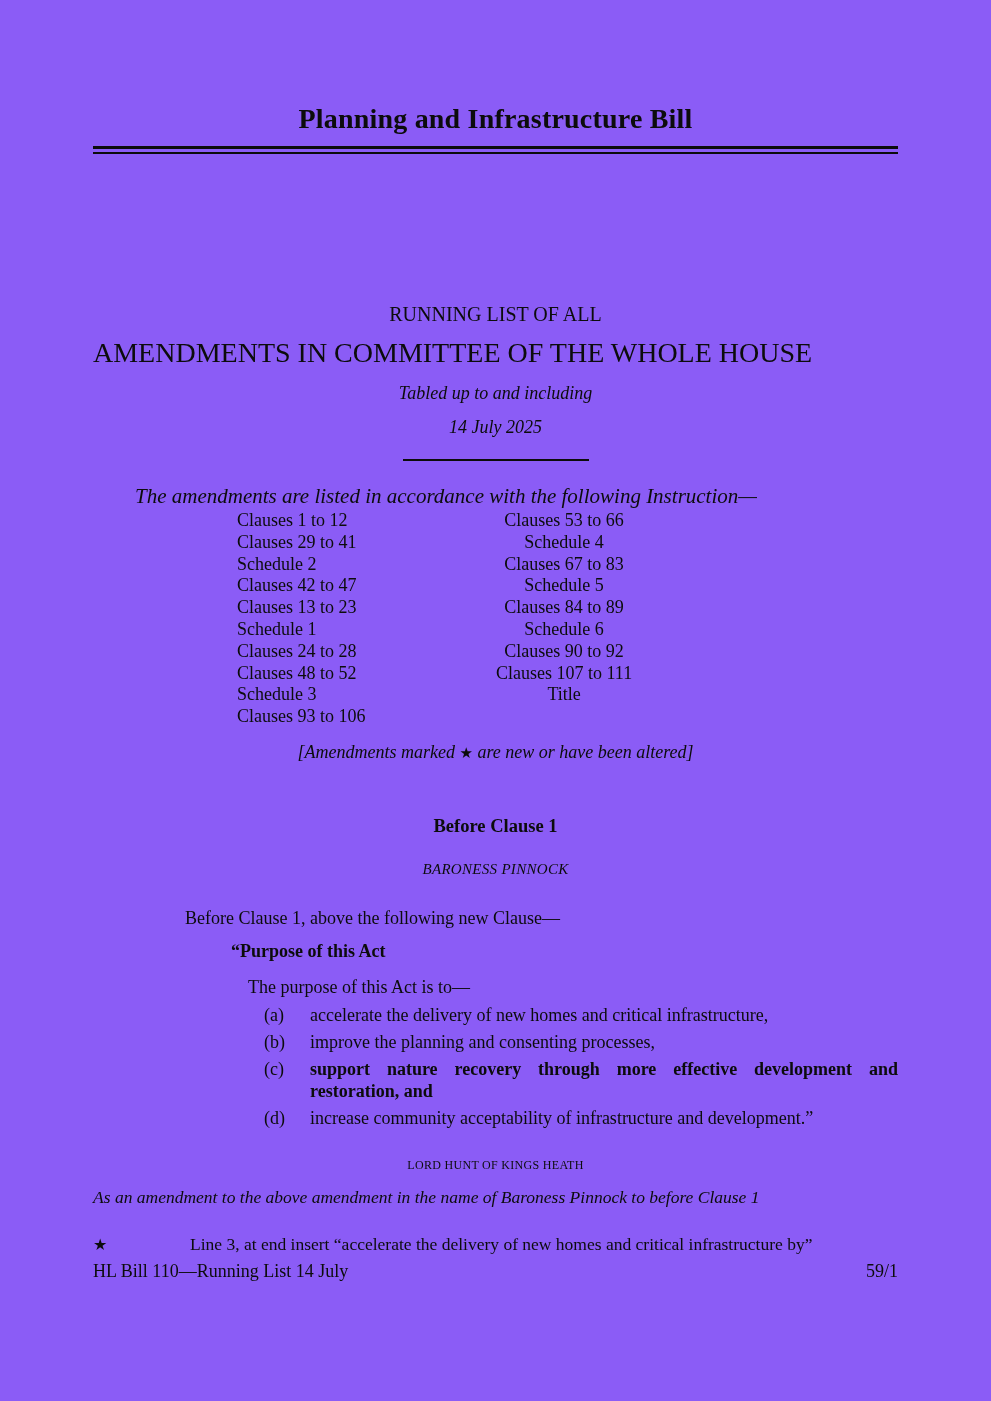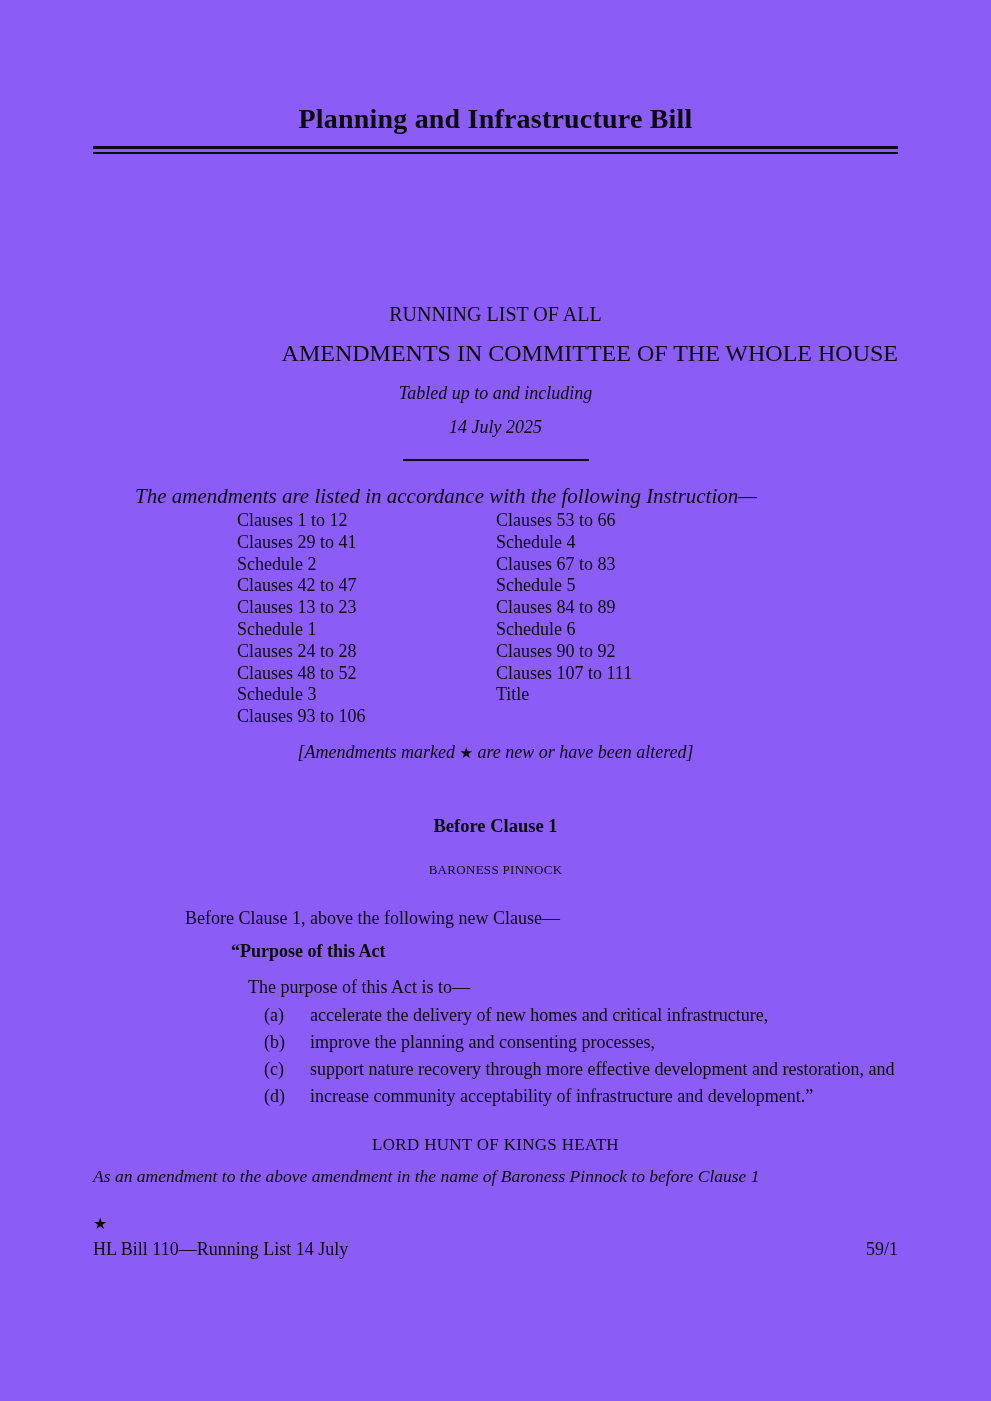--- a/index.html
+++ b/index.html
@@ -33,22 +33,22 @@
   }
 
   .caps-heading-1 {
     margin-top: 148px;
     text-align: center;
     font-size: 20px;
     line-height: 24px;
   }
   .caps-heading-2 {
     margin-top: 15px;
-    text-align: right;
-    font-size: 24px;
+    text-align: left;
+    font-size: 28px;
     line-height: 24px;
   }
   .tabled-note {
     margin-top: 18px;
     text-align: center;
     font-style: italic;
     font-size: 18px;
     line-height: 21px;
   }
   .tabled-date {
@@ -70,21 +70,21 @@
     font-style: italic;
     font-size: 21px;
     line-height: 21px;
   }
   .instruction-columns {
     position: relative;
     margin-top: 3px;
     height: 219px;
   }
   .instruction-col-left  { position: absolute; left: 144px; top: 0; }
-  .instruction-col-right { position: absolute; left: 403px; top: 0; }
+  .instruction-col-right { position: absolute; left: 403px; top: 0; text-align: center; }
   .instruction-row { line-height: 21.8px; font-size: 18px; }
 
   .marked-note {
     margin-top: 13px;
     text-align: center;
     font-size: 18px;
     line-height: 21px;
   }
   .marked-note .it { font-style: italic; }
   .marked-note .star { font-style: normal; font-size: 15px; }
@@ -92,23 +92,24 @@
   .section-heading {
     margin-top: 51px;
     text-align: center;
     font-weight: bold;
     font-size: 18.5px;
     line-height: 22px;
   }
   .mover {
     margin-top: 22px;
     text-align: center;
-    font-size: 13px;
+    font-size: 15px;
     line-height: 21px;
     letter-spacing: 0.3px;
+    font-style: italic;
   }
   .amendment-instruction {
     margin-top: 28px;
     padding-left: 92px;
     line-height: 21px;
   }
   .clause-heading {
     margin-top: 12px;
     padding-left: 138px;
     font-weight: bold;
@@ -126,26 +127,26 @@
     margin-bottom: 5.5px;
   }
   .provision-label {
     flex: 0 0 46px;
     line-height: 21.5px;
   }
   .provision-text {
     flex: 1 1 auto;
     line-height: 21.5px;
   }
-  .provision-text.justify { text-align: justify; }
+  .provision-text.justify { text-align: justify; font-weight: bold; }
 
   .mover-2 {
     margin-top: 26px;
     text-align: center;
-    font-size: 17px;
+    font-size: 12px;
     line-height: 21px;
     letter-spacing: 0.3px;
   }
   .sub-amendment-note {
     margin-top: 11px;
     font-style: italic;
     font-size: 17.5px;
     line-height: 21px;
   }
   .star-line {
@@ -244,20 +245,21 @@
         <span class="provision-text">increase community acceptability of infrastructure and development.”</span>
       </div>
     </div>
 
     <div class="mover-2">LORD HUNT OF KINGS HEATH</div>
 
     <div class="sub-amendment-note">As an amendment to the above amendment in the name of Baroness Pinnock to before Clause 1</div>
 
     <div class="star-line">
       <span class="star-glyph">★</span>
+      <span class="star-text">Line 3, at end insert “accelerate the delivery of new homes and critical infrastructure by”</span>
     </div>
 
     <div class="footer-line">
       <span>HL Bill 110—Running List 14 July</span>
       <span>59/1</span>
     </div>
 
   </div>
 </div>
 

